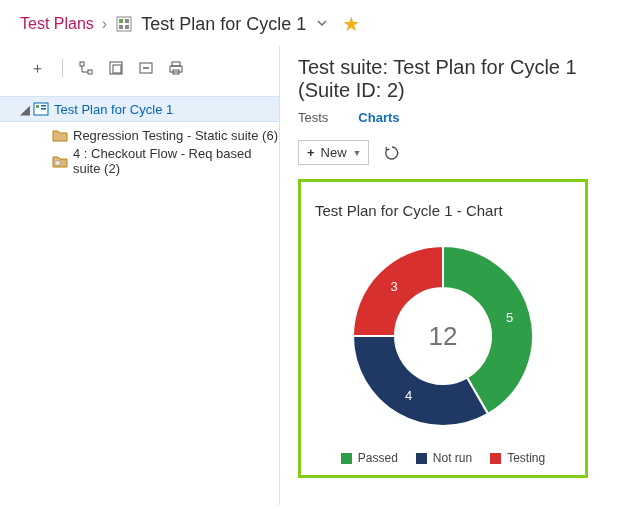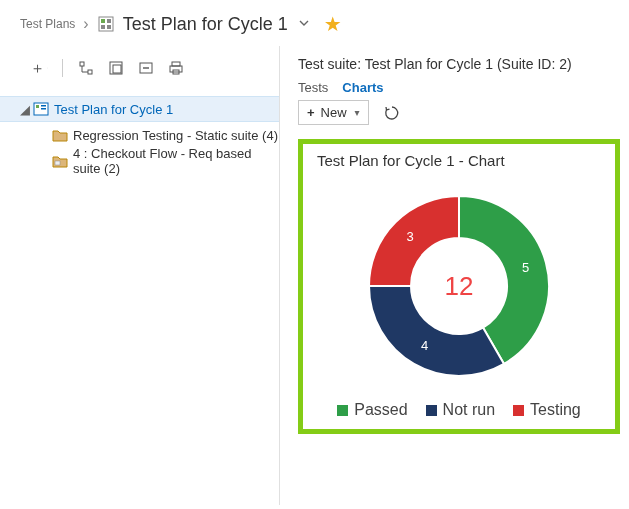--- a/index.html
+++ b/index.html
@@ -12,22 +12,22 @@
       height: 509px;
       overflow: hidden;
     }
     .header {
       display: flex;
       align-items: center;
       padding: 12px 20px 10px 20px;
       gap: 8px;
     }
     .breadcrumb-root {
-      font-size: 12px;
-      color: #737373;
+      font-size: 16px;
+      color: #be185d;
     }
     .breadcrumb-sep {
       font-size: 16px;
       color: #888;
     }
     .plan-icon-wrap { display: inline-flex; }
     .plan-title {
       font-size: 18px;
       color: #333;
     }
@@ -97,28 +97,29 @@
     }
     .tree-label { font-size: 13px; }
     .tree-icon { display: inline-flex; width: 16px; height: 14px; }
     .right {
       flex: 1;
       padding: 10px 8px 10px 18px;
       display: flex;
       flex-direction: column;
     }
     .suite-title {
-      font-size: 14px;
+      font-size: 20px;
       color: #333;
       margin-bottom: 8px;
     }
     .tabs {
       display: flex;
-      gap: 14px;
+      gap: 30px;
       border-bottom: 1px solid transparent;
+      margin-bottom: 10px;
       text-align: center;
     }
     .tab {
       font-size: 13px;
       padding-bottom: 4px;
       cursor: pointer;
       color: #555;
     }
     .tab.active {
       color: #106ebe;
@@ -142,42 +143,42 @@
       color: #333;
     }
     .new-btn .plus { font-weight: bold; }
     .new-btn .caret { font-size: 10px; color: #666; margin-left: 2px; }
     .refresh {
       cursor: pointer;
       color: #444;
       display: inline-flex;
     }
     .chart-card {
-      border: 5px solid #84cc16;
-      padding: 8px 14px 10px 14px;
-      width: 322px;
+      border: 3px solid #84cc16;
+      padding: 20px 14px 10px 14px;
+      width: 290px;
     }
     .chart-title {
       font-size: 15px;
       margin-bottom: 12px;
       color: #333;
     }
     .donut-wrap { position: relative; width: 210px; height: 210px; margin: 0 auto 10px; }
     .donut-center {
       position: absolute;
       top: 50%; left: 50%;
       transform: translate(-50%, -50%);
       font-size: 26px;
-      color: #ef4444;
+      color: #737373;
     }
     .legend {
       display: flex;
       justify-content: center;
       gap: 18px;
-      font-size: 16px;
+      font-size: 12px;
       color: #444;
     }
     .legend-item { display: inline-flex; align-items: center; gap: 6px; }
     .swatch { width: 11px; height: 11px; display: inline-block; }
   </style>
 </head>
 <body>
 
 <div class="header">
   <span class="breadcrumb-root">Test Plans</span>
@@ -251,21 +252,21 @@
             </svg>
         </span>
         <span class="tree-label">Test Plan for Cycle 1</span>
       </div>
       <div class="tree-row child">
         <span class="tree-icon">
           <svg width="16" height="14" viewBox="0 0 16 14">
               <path d="M1 3 L6 3 L8 5 L15 5 L15 13 L1 13 Z" fill="#dcb67a" stroke="#b8860b"></path>
             </svg>
         </span>
-        <span class="tree-label">Regression Testing - Static suite (4)</span>
+        <span class="tree-label">Regression Testing - Static suite (6)</span>
       </div>
       <div class="tree-row child">
         <span class="tree-icon">
           <svg width="16" height="14" viewBox="0 0 16 14">
               <path d="M1 3 L6 3 L8 5 L15 5 L15 13 L1 13 Z" fill="#dcb67a" stroke="#b8860b"></path>
               <rect x="3" y="7" width="5" height="4" fill="#eee" stroke="#888" stroke-width="0.5"></rect>
             </svg>
         </span>
         <span class="tree-label">4 : Checkout Flow - Req based suite (2)</span>
       </div>

